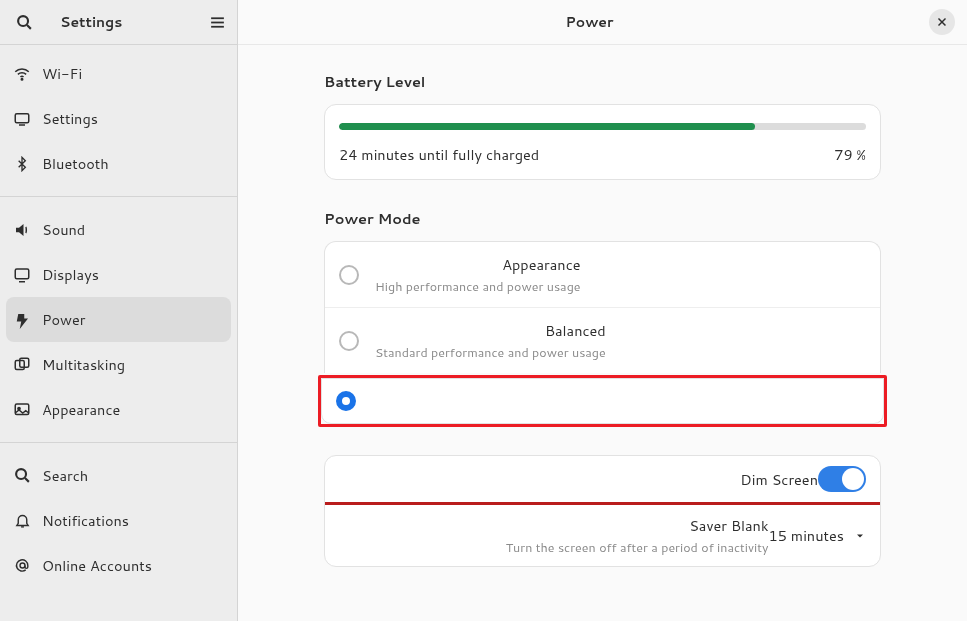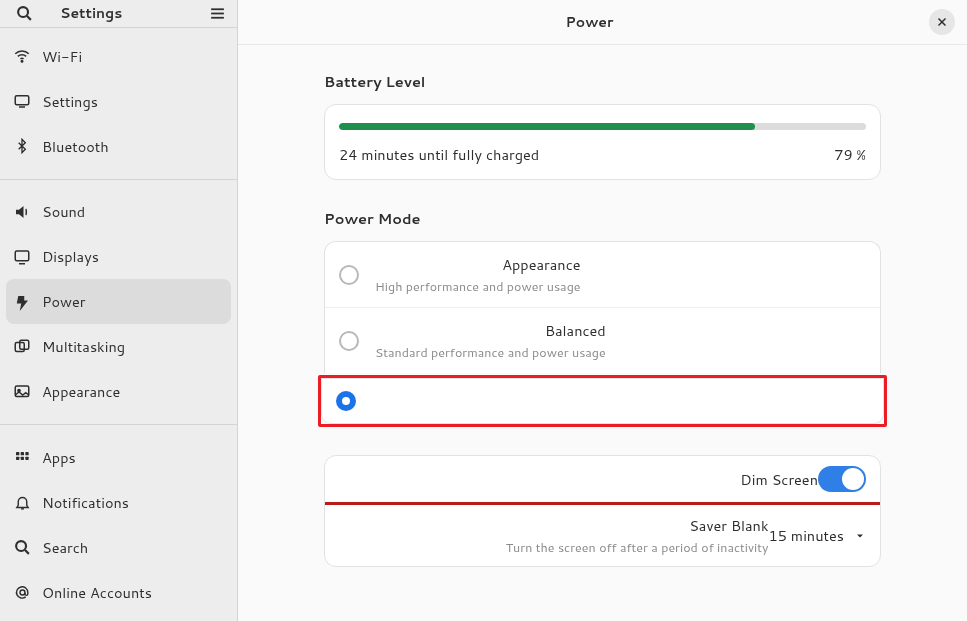--- a/index.html
+++ b/index.html
@@ -297,48 +297,35 @@
             <path d="M3 16l5-4 5 4 4-3 4 3"></path>
           </svg>
         </span>
       <span class="nav-label">Appearance</span>
     </li>
   </ul>
   <div class="nav-sep"></div>
   <ul class="nav-list">
     <li class="nav-item">
       <span class="nav-icon">
-          <svg width="16" height="16" viewBox="0 0 24 24" fill="#2e2e2e">
-            <rect x="3" y="3" width="5" height="5" rx="1"></rect>
-            <rect x="10" y="3" width="5" height="5" rx="1"></rect>
-            <rect x="17" y="3" width="5" height="5" rx="1"></rect>
-            <rect x="3" y="10" width="5" height="5" rx="1"></rect>
-            <rect x="10" y="10" width="5" height="5" rx="1"></rect>
-            <rect x="17" y="10" width="5" height="5" rx="1"></rect>
-          </svg>
-        </span>
-      <span class="nav-label">Apps</span>
+          <svg width="17" height="17" viewBox="0 0 24 24" fill="none" stroke="#2e2e2e" stroke-width="3">
+            <circle cx="10" cy="10" r="7"></circle>
+            <line x1="21" y1="21" x2="15.5" y2="15.5"></line>
+          </svg>
+        </span>
+      <span class="nav-label">Search</span>
     </li>
     <li class="nav-item">
       <span class="nav-icon">
           <svg width="17" height="17" viewBox="0 0 24 24" fill="none" stroke="#2e2e2e" stroke-width="2">
             <path d="M18 16v-5a6 6 0 10-12 0v5l-2 3h16l-2-3z"></path>
             <path d="M10 21h4"></path>
           </svg>
         </span>
       <span class="nav-label">Notifications</span>
-    </li>
-    <li class="nav-item">
-      <span class="nav-icon">
-          <svg width="17" height="17" viewBox="0 0 24 24" fill="none" stroke="#2e2e2e" stroke-width="3">
-            <circle cx="10" cy="10" r="7"></circle>
-            <line x1="21" y1="21" x2="15.5" y2="15.5"></line>
-          </svg>
-        </span>
-      <span class="nav-label">Search</span>
     </li>
     <li class="nav-item">
       <span class="nav-icon">
           <svg width="17" height="17" viewBox="0 0 24 24" fill="none" stroke="#2e2e2e" stroke-width="2">
             <circle cx="12" cy="12" r="3.5"></circle>
             <path d="M15.5 12v2a2 2 0 004 0v-2a8 8 0 10-3 6.2"></path>
           </svg>
         </span>
       <span class="nav-label">Online Accounts</span>
     </li>

